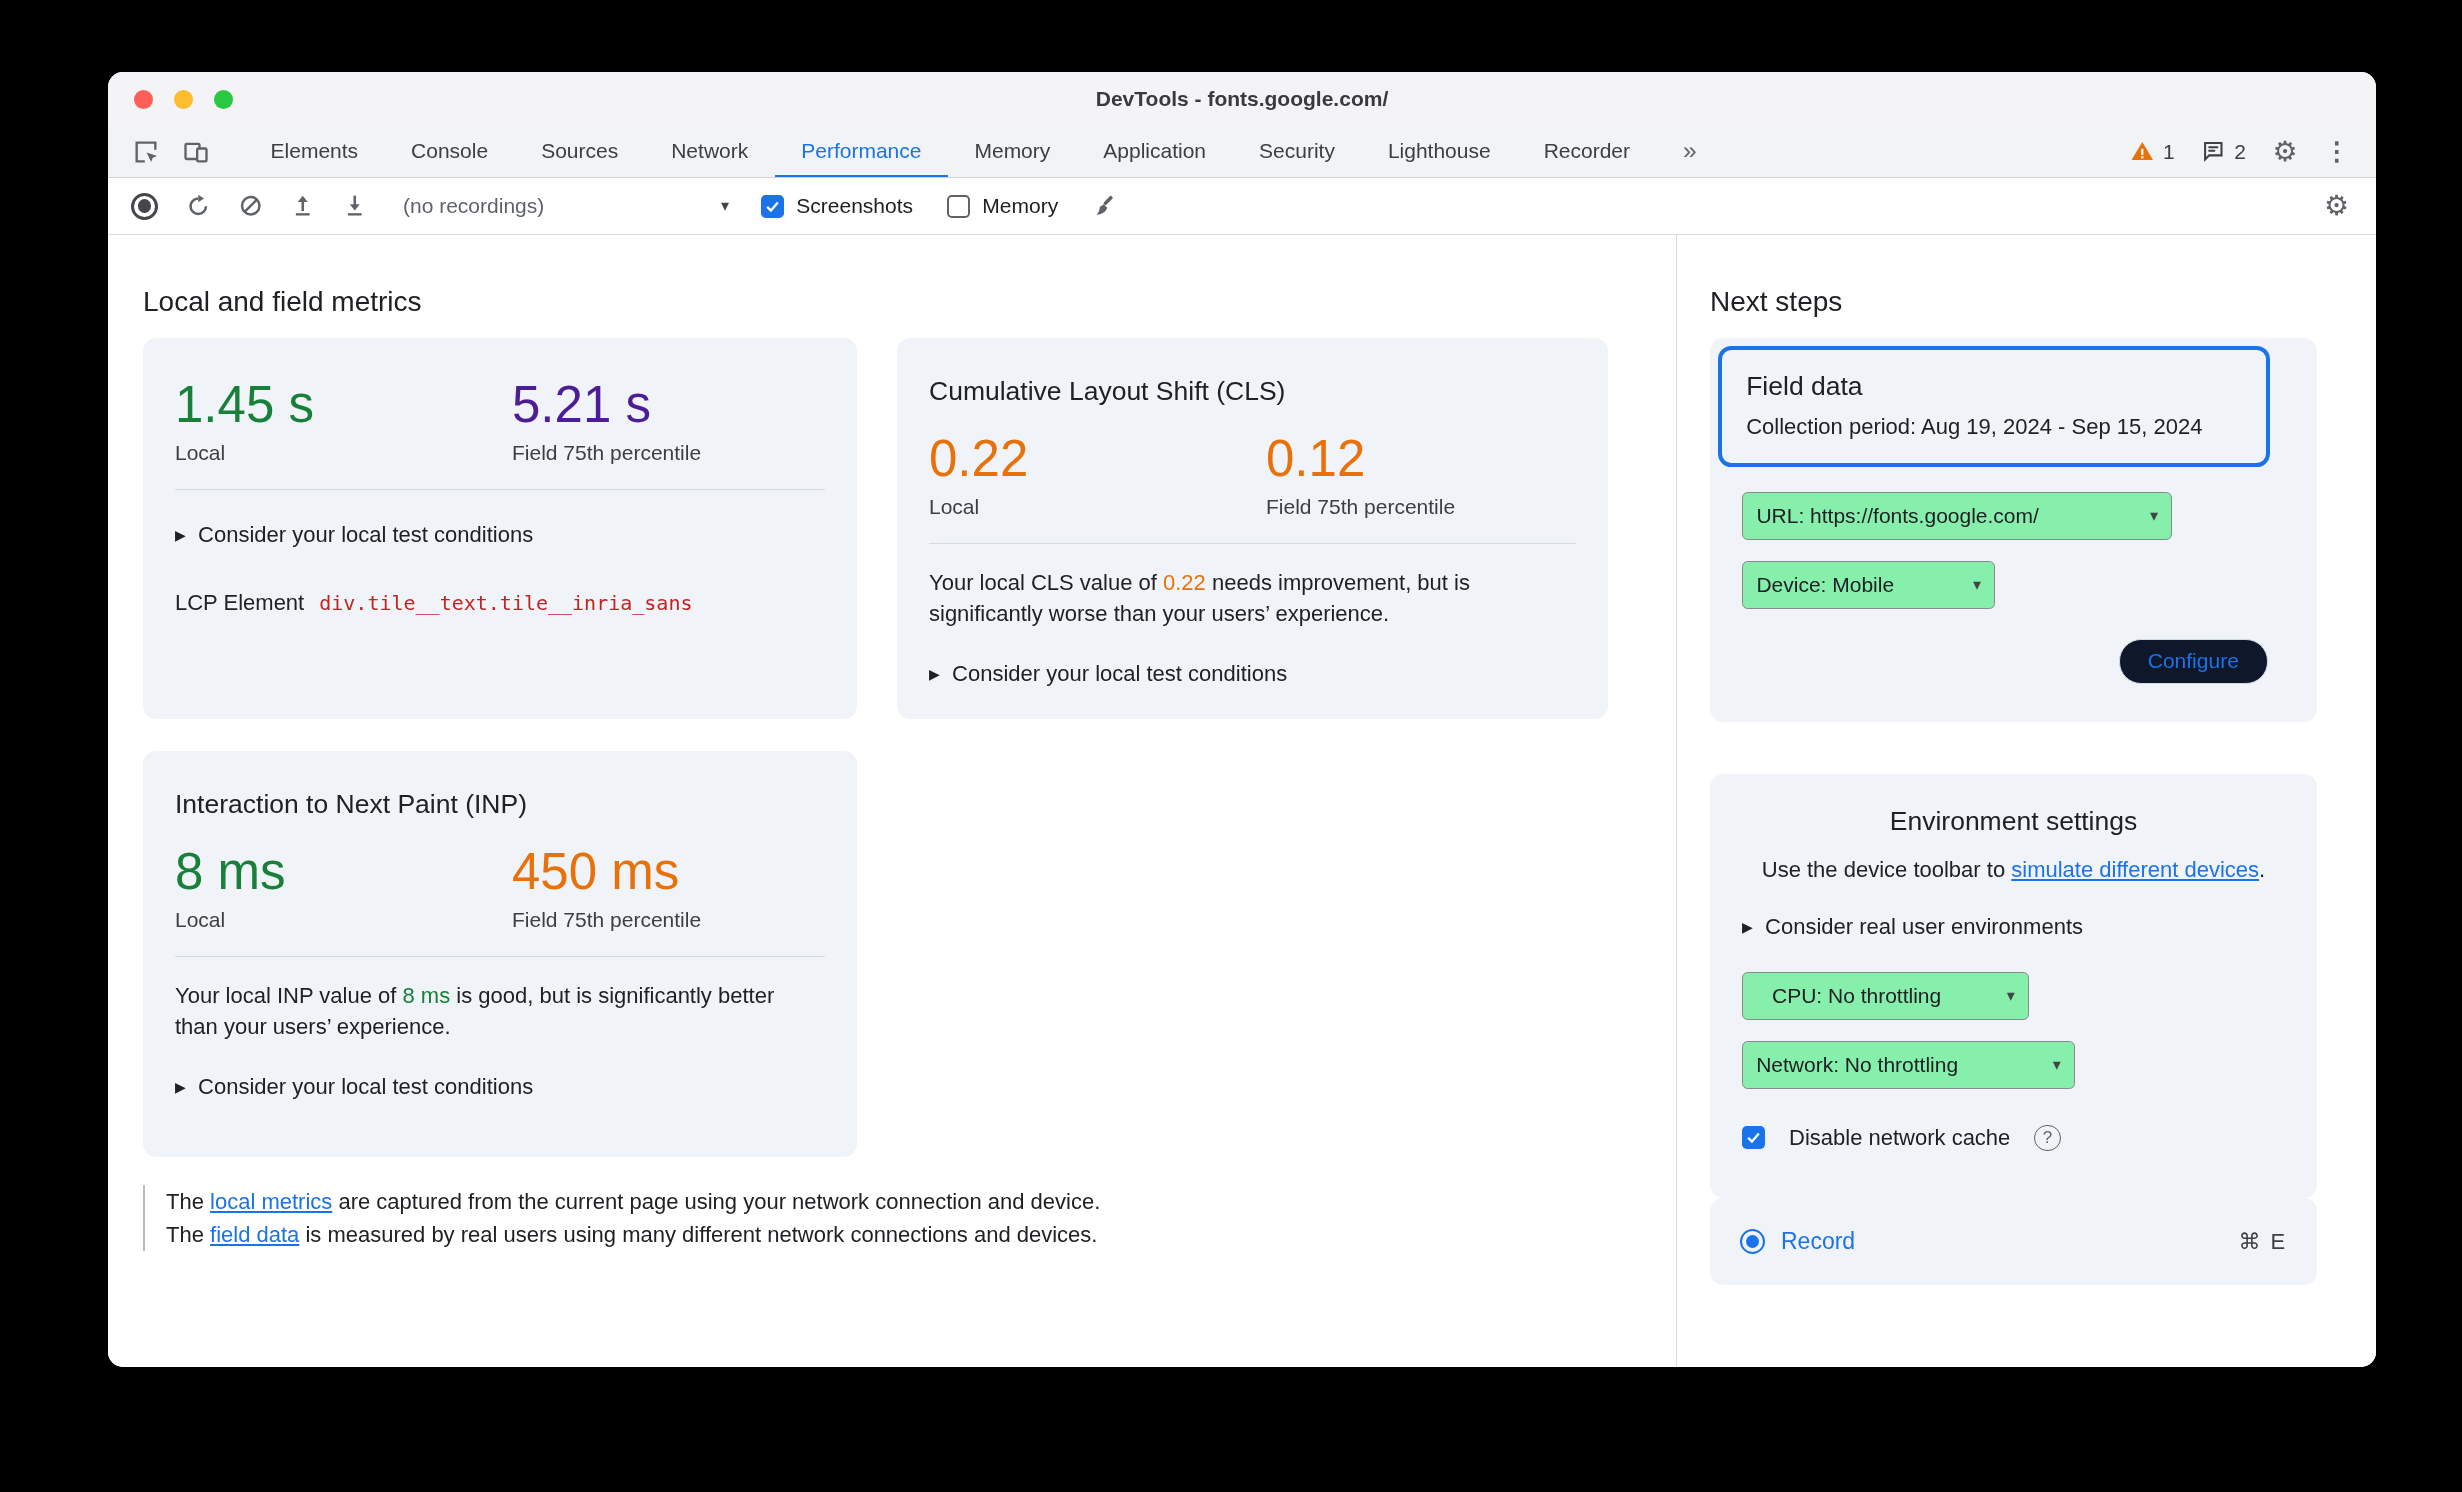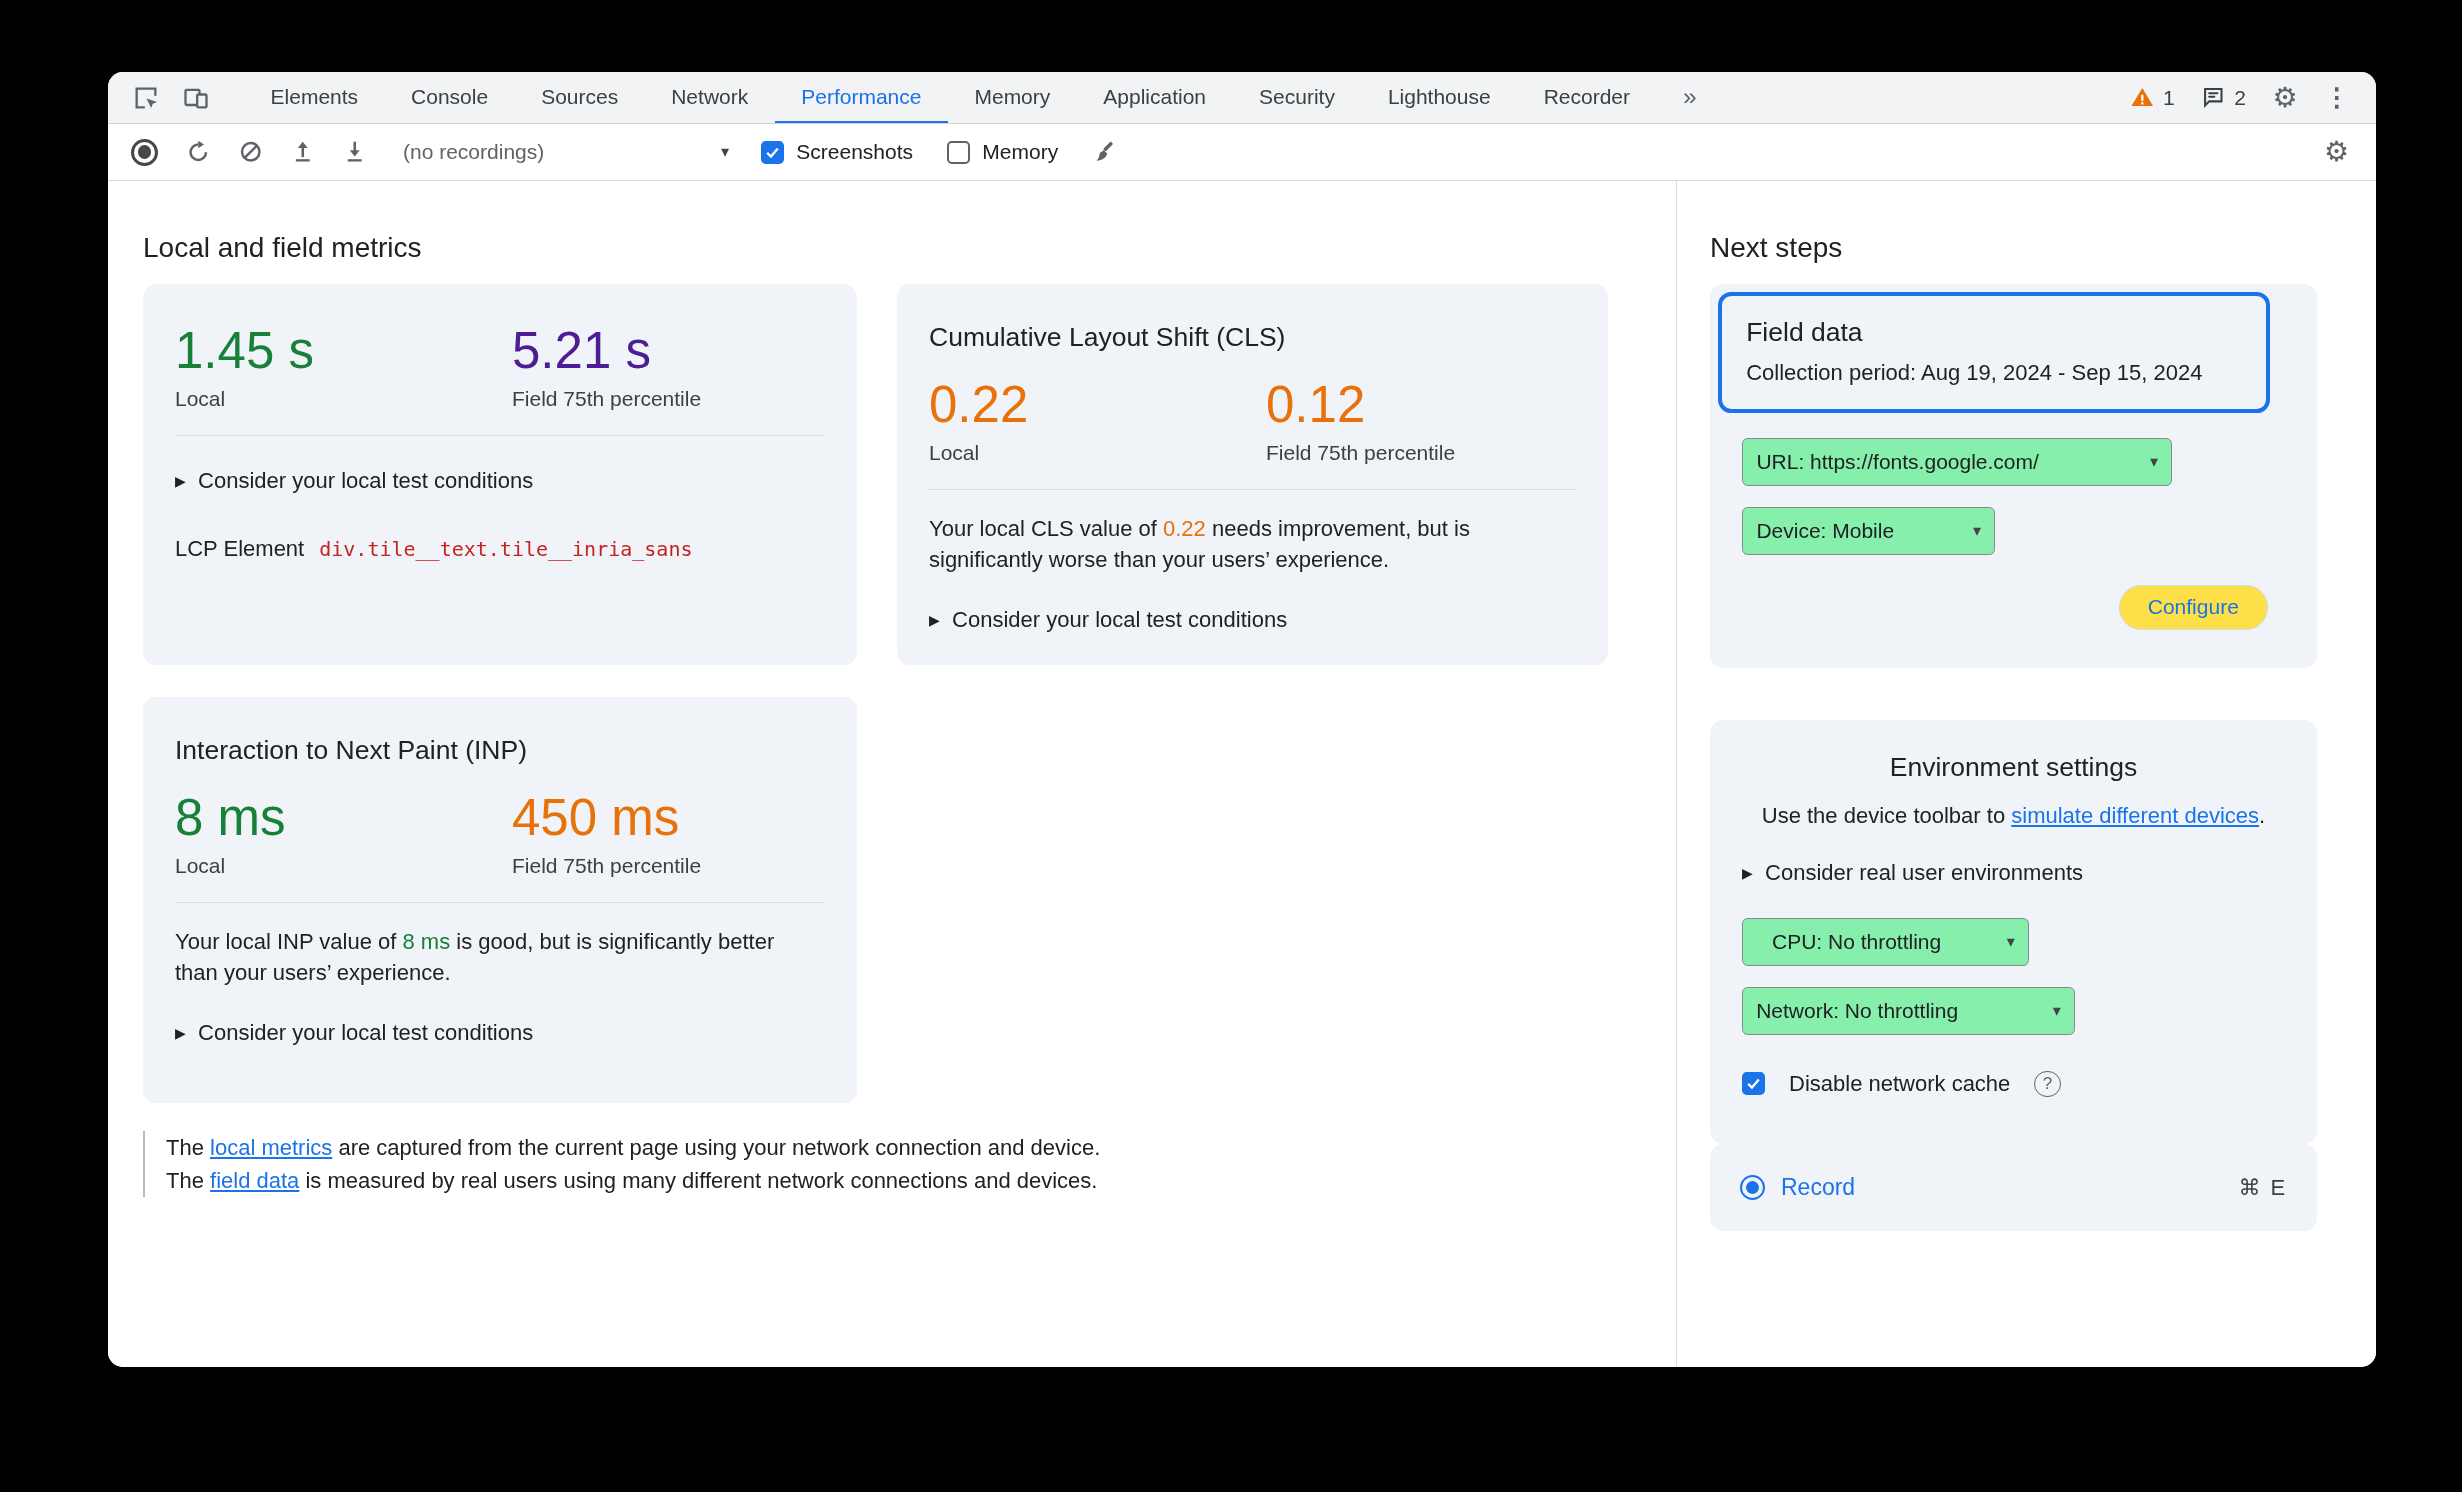--- a/index.html
+++ b/index.html
@@ -72,21 +72,21 @@
   .fd-title{font-size:26.5px;font-weight:500;margin:0 0 9.5px 0;}
   .fd-period{font-size:22px;line-height:31px;color:#202124;}
   .field-controls{padding:0 24.6px;}
   .select{border:0.9px solid #878a8d;border-radius:5.7px;height:48px;background:#86efac;display:flex;align-items:center;
     justify-content:space-between;padding:0 13.2px;font-size:21px;color:#202124;box-sizing:border-box;cursor:pointer;}
   .select.url{width:430px;margin-top:24.6px;}
   .select.device{width:253px;margin-top:21px;}
   .select.cpu{width:287px;margin-top:32px;padding-left:29px;}
   .select.network{width:333px;margin-top:21px;}
   .configure-row{display:flex;justify-content:flex-end;margin-top:30px;padding-right:17px;}
-  .btn-configure{height:43px;padding:0 28px;border-radius:22px;border:0.9px solid #d3dae6;background:#fde047;
+  .btn-configure{height:43px;padding:0 28px;border-radius:22px;border:0.9px solid #d3dae6;background:#0f172a;
     color:#1a73e8;font-size:21px;display:inline-flex;align-items:center;cursor:pointer;}
 
   .env-card{padding:32px 32px 47px 32px;text-align:center;}
   .env-title{font-size:26.5px;font-weight:500;margin:0 0 17px 0;}
   .env-desc{font-size:22px;line-height:32px;margin:0;color:#202124;}
   .env-card .disclosure{margin-top:28px;}
   .cache-row{margin-top:36px;display:flex;align-items:center;gap:24px;font-size:22px;color:#202124;}
   .help{width:26.5px;height:26.5px;border:1.9px solid #5f6368;border-radius:50%;display:flex;align-items:center;
     justify-content:center;font-size:17px;color:#5f6368;box-sizing:border-box;cursor:pointer;}
 
@@ -94,20 +94,28 @@
   .record-left{display:flex;align-items:center;gap:16px;color:#1a73e8;font-size:23px;font-weight:500;cursor:pointer;}
   .record-icon{width:21px;height:21px;border:2.8px solid #1a73e8;border-radius:50%;position:relative;}
   .record-icon::after{content:"";position:absolute;inset:3.8px;background:#1a73e8;border-radius:50%;}
   .shortcut{font-size:22px;color:#3c4043;letter-spacing:1.9px;}
 </style>
 </head>
 <body>
 
 <div class="window">
 
+  <div class="titlebar">
+    <div class="traffic">
+      <span class="light red"></span>
+      <span class="light yellow"></span>
+      <span class="light green"></span>
+    </div>
+    <div class="wtitle">DevTools - fonts.google.com/</div>
+  </div>
 
   <div class="tabbar">
     <div class="tab-icons">
       <span class="icon-btn">
         <svg width="28" height="28" viewBox="0 0 24 24">
             <path d="M20 10V4H4v16h7" fill="none" stroke="#5f6368" stroke-width="2"></path>
             <path d="M12.5 12.5l9 3-3.7 1.4-1.4 3.7z" fill="#5f6368"></path>
           </svg>
       </span>
       <span class="icon-btn">

